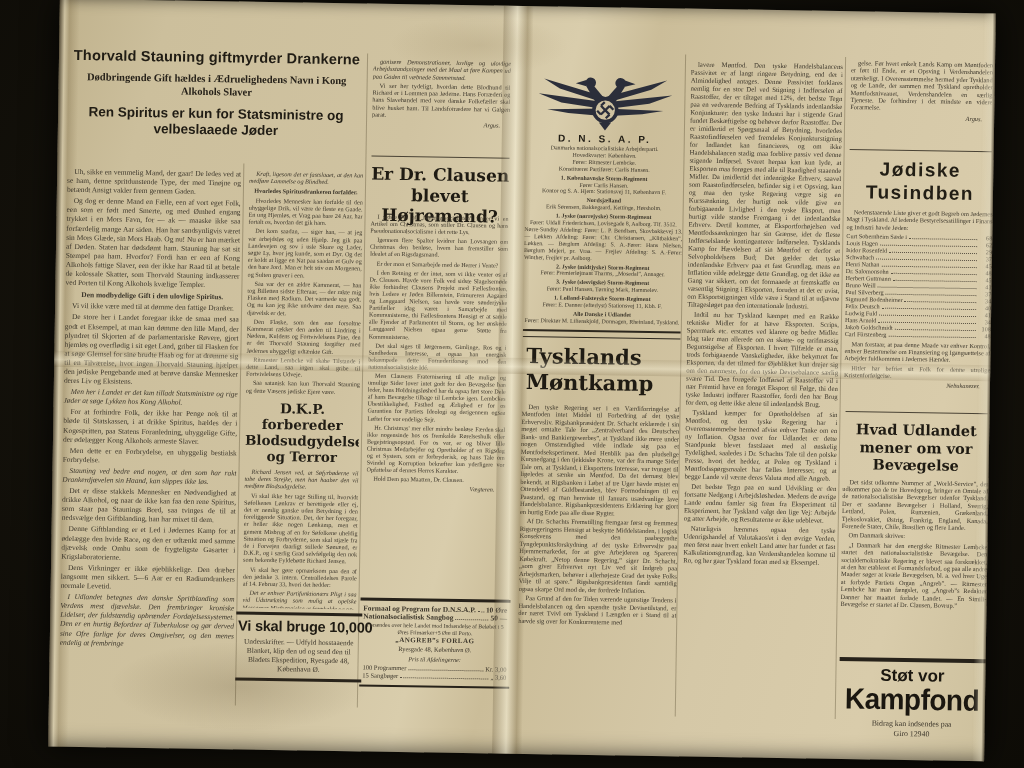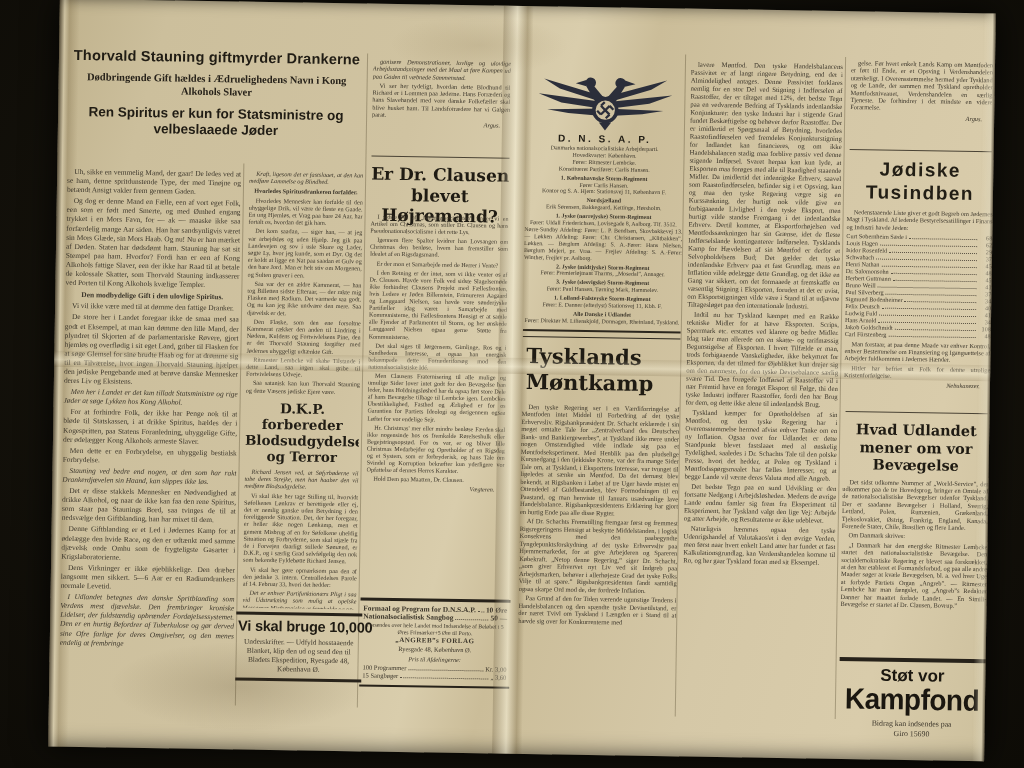--- a/index.html
+++ b/index.html
@@ -341,21 +341,21 @@
       <div>
           <p>Det sidst udkomne Nummer af „World-Service”, der udkommer paa de tre Hovedsprog, bringer en Omtale af de nationalsocialistiske Bevægelser udenfor Tyskland. Der er saadanne Bevægelser i Holland, Sverrig, Lettland, Polen, Rumænien, Grækenland, Tjekoslovakiet, Østrig, Frankrig, England, Kanada, Forenede Stater, Chile, Brasilien og flere Lande.</p>
           <p>Om Danmark skrives:</p>
           <p>„I Danmark har den energiske Ritmester Lembcke startet den nationalsocialistiske Bevægelse. Den socialdemokratiske Regering er blevet saa forskrækket, at den har etableret et Formandsforbud, og paa alle andre Maader søger at kvæle Bevægelsen, bl. a. ved hver Uge at forbyde Partiets Organ „Angreb”. — Ritmester Lembcke har man fængslet, og „Angreb”s Redaktør Danner har maattet forlade Landet. — En Simili-Bevægelse er startet af Dr. Clausen, Bovrup.”</p>
         </div>
     </section>
 
     <section class="kampfond" style="left:790px;top:646px;width:146px;">
       <div class="kf1">Støt vor</div>
       <div class="kf2">Kampfond</div>
-      <p class="kf3"><span>Bidrag kan indsendes paa</span><br><span>Giro 15690</span></p>
+      <p class="kf3"><span>Bidrag kan indsendes paa</span><br><span>Giro 12940</span></p>
     </section>
 
     <div class="fold-center"></div>
     <div class="fold-h"></div>
     <div class="stain" style="left:330px;top:10px;width:180px;height:60px;background:radial-gradient(ellipse,rgba(108,88,48,.14),rgba(0,0,0,0) 70%);"></div>
     <div class="stain" style="left:60px;top:640px;width:260px;height:90px;background:radial-gradient(ellipse,rgba(70,55,28,.18),rgba(0,0,0,0) 70%);"></div>
   </div>
 </div>
 
 </body></html>

